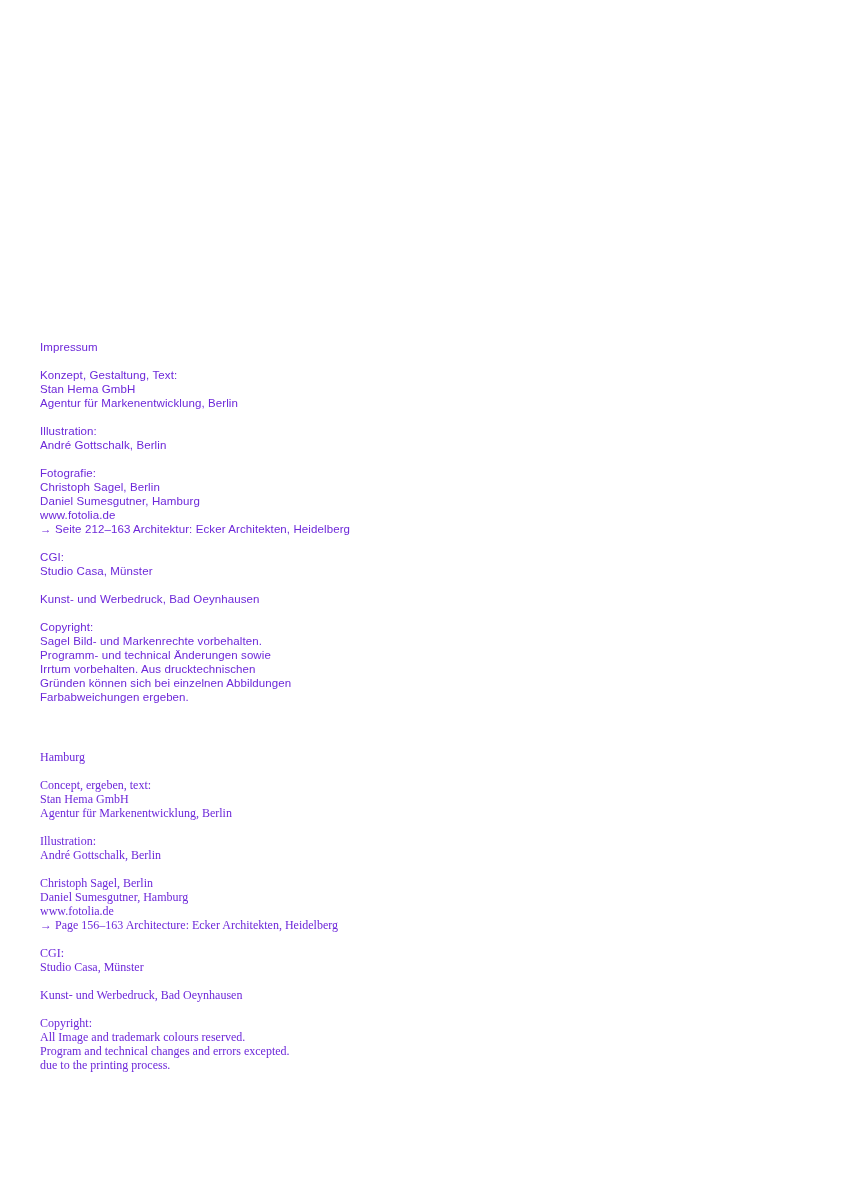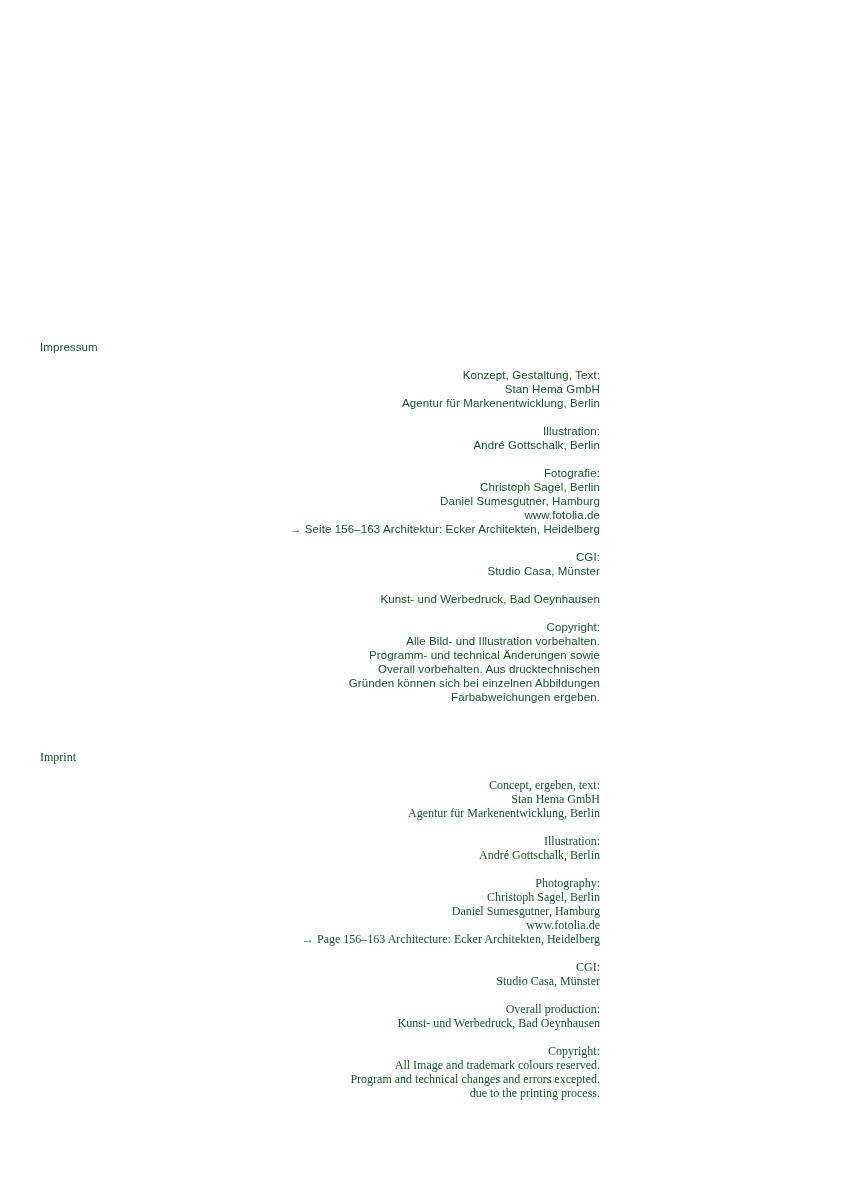--- a/index.html
+++ b/index.html
@@ -5,21 +5,21 @@
   html, body {
     margin: 0;
     padding: 0;
     background: #ffffff;
   }
   .page {
     position: relative;
     width: 841px;
     height: 1189px;
     background: #ffffff;
-    color: #14532d;
+    color: #6d28d9;
     overflow: hidden;
   }
   .block {
     position: absolute;
     left: 40px;
     width: 560px;
   }
   .block-de {
     top: 340px;
     font-family: "Liberation Sans", "DejaVu Sans", sans-serif;
@@ -39,21 +39,20 @@
     margin: 0 0 14px 0;
   }
   .para {
     margin: 0 0 14px 0;
   }
   .para:last-child {
     margin-bottom: 0;
   }
   .line {
     white-space: pre;
-    text-align: right;
   }
 </style>
 </head>
 <body>
 
 <div class="page">
 
   <div class="block block-de">
     <div class="block-title">Impressum</div>
     <div>
@@ -64,65 +63,63 @@
         </div>
         <div class="para">
           <div class="line">Illustration:</div>
           <div class="line">André Gottschalk, Berlin</div>
         </div>
         <div class="para">
           <div class="line">Fotografie:</div>
           <div class="line">Christoph Sagel, Berlin</div>
           <div class="line">Daniel Sumesgutner, Hamburg</div>
           <div class="line">www.fotolia.de</div>
-          <div class="line">→ Seite 156–163 Architektur: Ecker Architekten, Heidelberg</div>
+          <div class="line">→ Seite 212–163 Architektur: Ecker Architekten, Heidelberg</div>
         </div>
         <div class="para">
           <div class="line">CGI:</div>
           <div class="line">Studio Casa, Münster</div>
         </div>
         <div class="para">
           <div class="line">Kunst- und Werbedruck, Bad Oeynhausen</div>
         </div>
         <div class="para">
           <div class="line">Copyright:</div>
-          <div class="line">Alle Bild- und Illustration vorbehalten.</div>
+          <div class="line">Sagel Bild- und Markenrechte vorbehalten.</div>
           <div class="line">Programm- und technical Änderungen sowie</div>
-          <div class="line">Overall vorbehalten. Aus drucktechnischen</div>
+          <div class="line">Irrtum vorbehalten. Aus drucktechnischen</div>
           <div class="line">Gründen können sich bei einzelnen Abbildungen</div>
           <div class="line">Farbabweichungen ergeben.</div>
         </div>
       </div>
   </div>
 
   <div class="block block-en">
-    <div class="block-title">Imprint</div>
+    <div class="block-title">Hamburg</div>
     <div>
         <div class="para">
           <div class="line">Concept, ergeben, text:</div>
           <div class="line">Stan Hema GmbH</div>
           <div class="line">Agentur für Markenentwicklung, Berlin</div>
         </div>
         <div class="para">
           <div class="line">Illustration:</div>
           <div class="line">André Gottschalk, Berlin</div>
         </div>
         <div class="para">
-          <div class="line">Photography:</div>
           <div class="line">Christoph Sagel, Berlin</div>
           <div class="line">Daniel Sumesgutner, Hamburg</div>
           <div class="line">www.fotolia.de</div>
           <div class="line">→ Page 156–163 Architecture: Ecker Architekten, Heidelberg</div>
         </div>
         <div class="para">
           <div class="line">CGI:</div>
           <div class="line">Studio Casa, Münster</div>
         </div>
         <div class="para">
-          <div class="line">Overall production:</div>
           <div class="line">Kunst- und Werbedruck, Bad Oeynhausen</div>
         </div>
         <div class="para">
           <div class="line">Copyright:</div>
           <div class="line">All Image and trademark colours reserved.</div>
           <div class="line">Program and technical changes and errors excepted.</div>
           <div class="line">due to the printing process.</div>
         </div>
       </div>
   </div>

